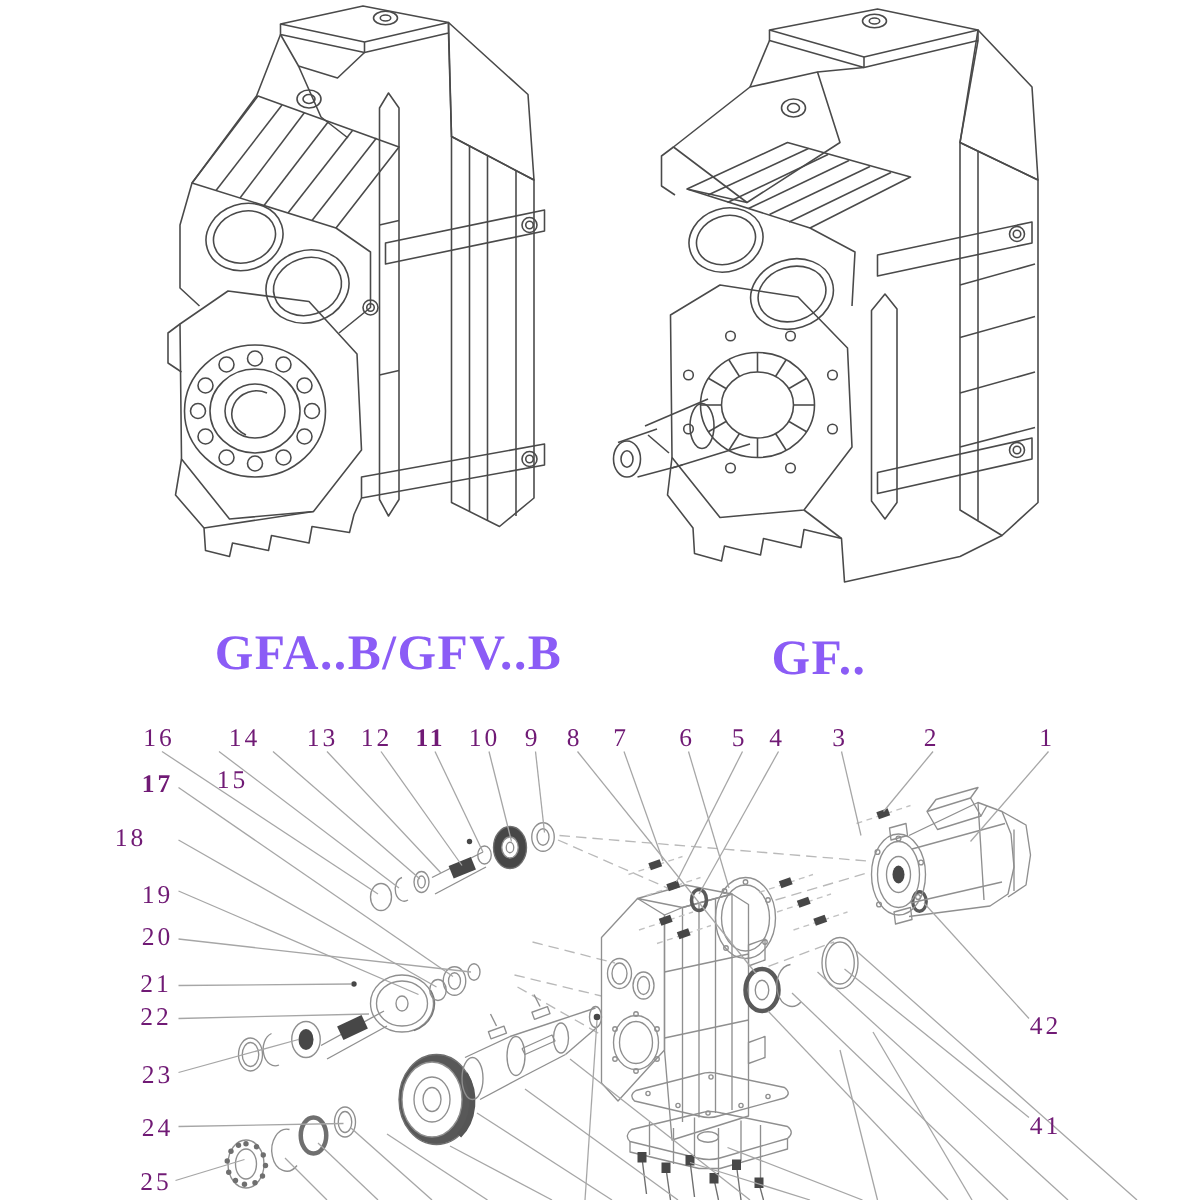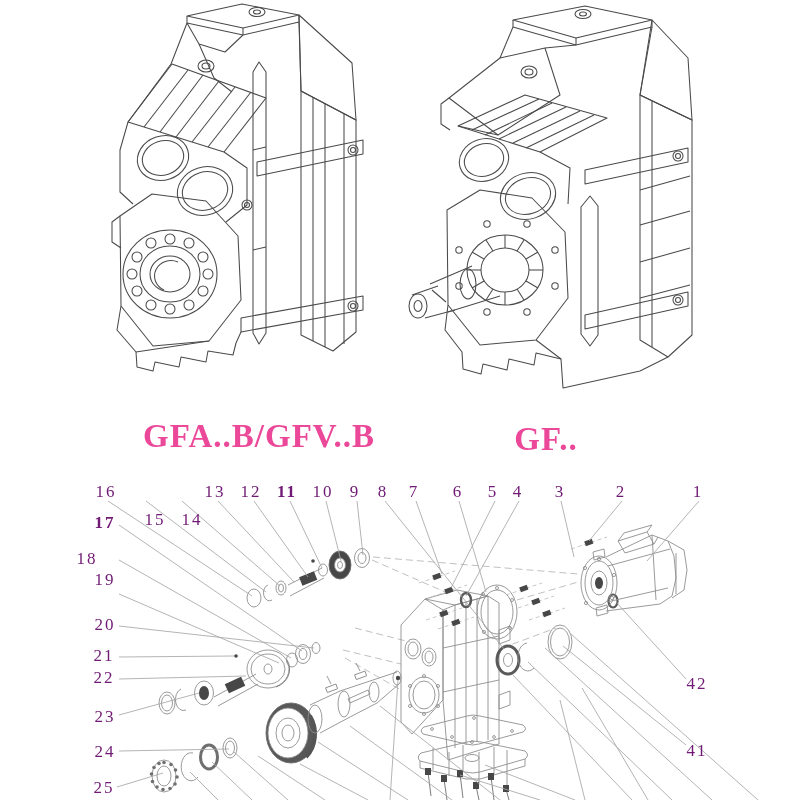--- a/index.html
+++ b/index.html
@@ -1,20 +1,20 @@
 <!DOCTYPE html>
 <html><head>
 <meta charset="utf-8">
 <style>
   html,body{margin:0;padding:0;background:#ffffff;}
   #stage{position:relative;width:800px;height:800px;background:#ffffff;overflow:hidden;
          font-family:"Liberation Serif", serif;}
   #art{position:absolute;left:0;top:0;}
   .caption{position:absolute;transform:translateX(-50%);font-weight:bold;font-size:33px;
-           color:#ec4899;letter-spacing:1px;white-space:nowrap;}
+           color:#8b5cf6;letter-spacing:1px;white-space:nowrap;}
   .co{position:absolute;transform:translate(-50%,-50%);font-size:17px;color:#701a75;
       letter-spacing:2px;white-space:nowrap;}
 </style>
 </head>
 <body>
 
 <div id="stage">
 
 <svg id="art" width="800" height="800" viewBox="0 0 800 800">
 
@@ -457,38 +457,38 @@
       <line x1="582" y1="688" x2="648" y2="800"></line>
     </g>
   </g>
 </svg>
 
 <div class="caption" style="left:259px;top:418px;">GFA..B/GFV..B</div>
 <div class="caption" style="left:546px;top:421px;">GF..</div>
 
 <span class="co" style="left:106px;top:492px;">16</span>
 <span class="co" style="left:155px;top:492px;margin-top:28px;">15</span>
-<span class="co" style="left:192px;top:492px;margin-top:28px;">14</span>
+<span class="co" style="left:163px;top:492px;">14</span>
 <span class="co" style="left:215px;top:492px;">13</span>
 <span class="co" style="left:251px;top:492px;">12</span>
 <span class="co" style="left:287px;top:492px;font-weight:bold;">11</span>
 <span class="co" style="left:323px;top:492px;">10</span>
 <span class="co" style="left:355px;top:492px;">9</span>
 <span class="co" style="left:383px;top:492px;">8</span>
 <span class="co" style="left:414px;top:492px;">7</span>
 <span class="co" style="left:458px;top:492px;">6</span>
 <span class="co" style="left:493px;top:492px;">5</span>
 <span class="co" style="left:518px;top:492px;">4</span>
 <span class="co" style="left:560px;top:492px;">3</span>
 <span class="co" style="left:621px;top:492px;">2</span>
 <span class="co" style="left:698px;top:492px;">1</span>
 
 <span class="co" style="left:105px;top:523px;font-weight:bold;">17</span>
 <span class="co" style="left:87px;top:559px;text-align:center;">18</span>
-<span class="co" style="left:105px;top:580px;text-align:right;">19</span>
+<span class="co" style="left:105px;top:597px;text-align:right;">19</span>
 <span class="co" style="left:105px;top:625px;font-family:Liberation Serif, serif;">20</span>
 <span class="co" style="left:104px;top:656px;">21</span>
 <span class="co" style="left:104px;top:678px;">22</span>
 <span class="co" style="left:105px;top:717px;">23</span>
 <span class="co" style="left:105px;top:752px;">24</span>
 <span class="co" style="left:104px;top:788px;">25</span>
 
 <span class="co" style="left:697px;top:684px;">42</span>
 <span class="co" style="left:697px;top:751px;">41</span>
 

